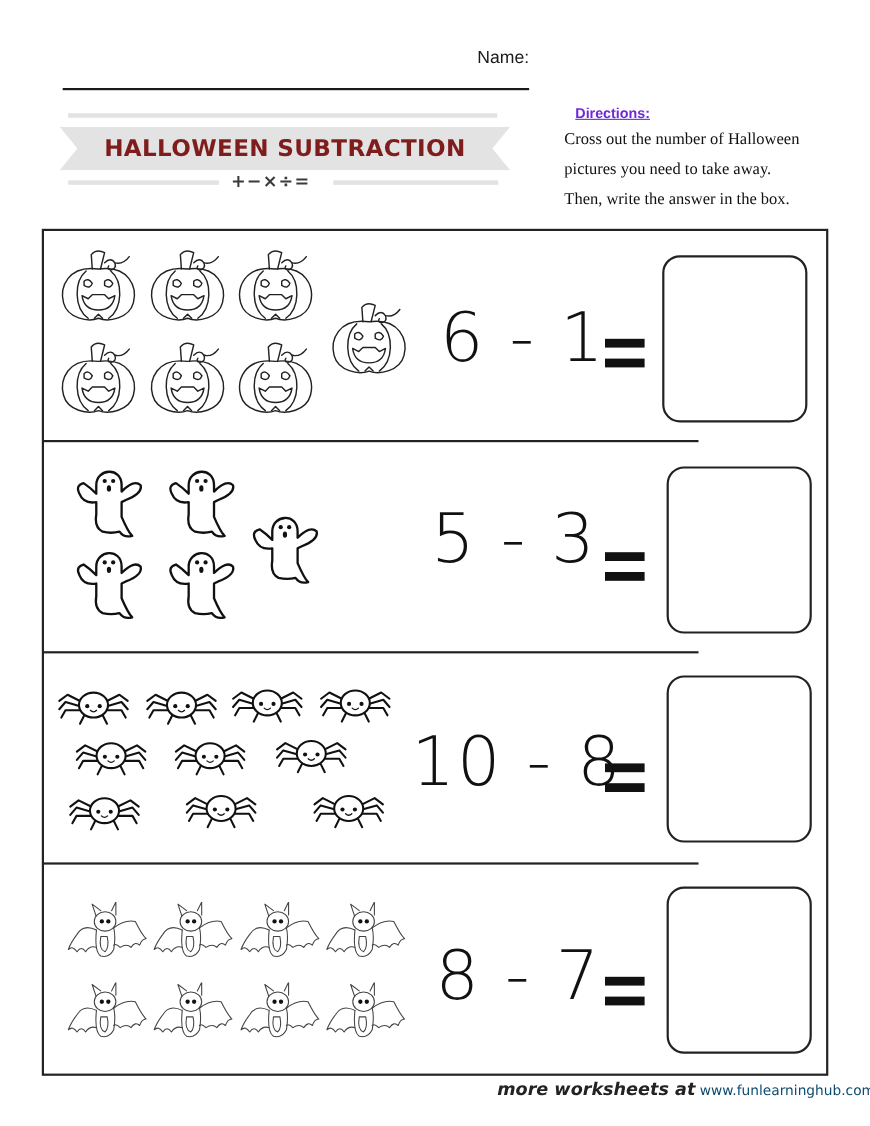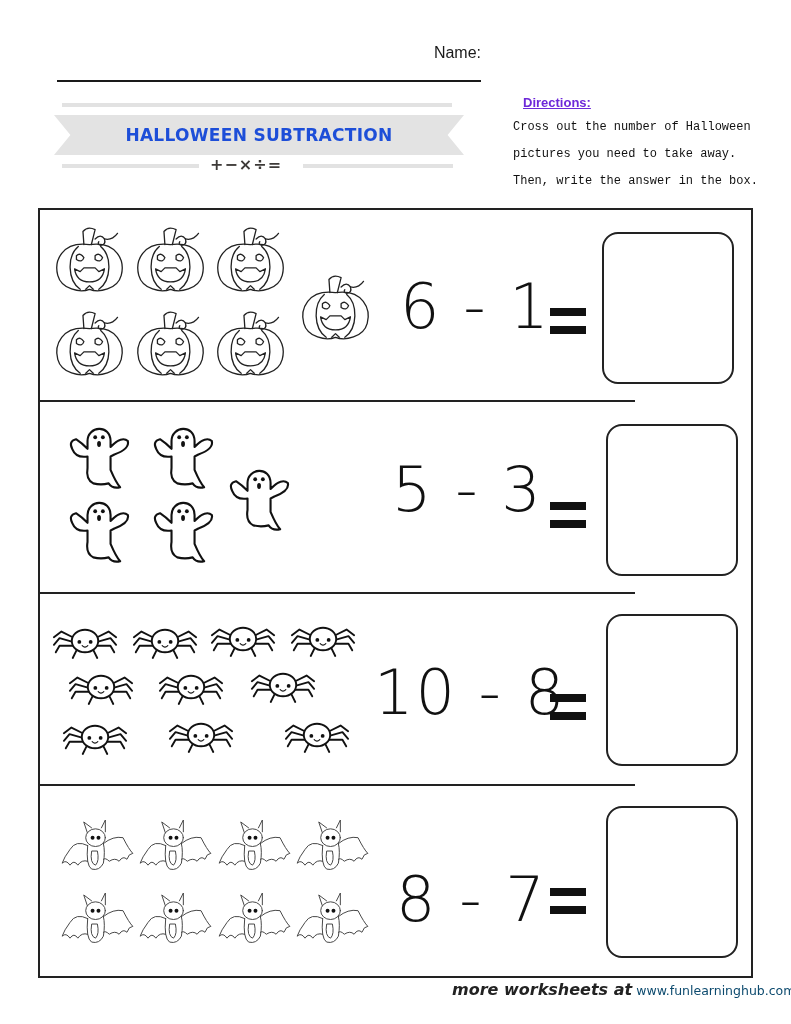--- a/index.html
+++ b/index.html
@@ -7,28 +7,28 @@
   body { position: relative; font-family: "DejaVu Sans", sans-serif; color: #111; }
 
   .name-row { position: absolute; left: 55px; top: 44px; display: flex; align-items: flex-end; flex-direction: column; }
   .name-label { font-family: "Liberation Sans", sans-serif; font-size: 16px; color: #1a1a1a; }
   .name-line { width: 424px; height: 20px; border-bottom: 2px solid #1a1a1a; margin-left: 2px; }
 
   .title-area { position: absolute; left: 50px; top: 100px; width: 420px; height: 80px; }
   .title-rule-top { position: absolute; left: 12px; top: 3px; width: 390px; height: 4px; background: #e2e2e2; }
   .title-ribbon { position: absolute; left: 4px; top: 15px; width: 410px; height: 40px; background: #e3e3e3;
     clip-path: polygon(0 0, 100% 0, 96% 50%, 100% 100%, 0 100%, 4% 50%); display: flex; align-items: center; justify-content: center; }
-  .title-text { font-family: "DejaVu Sans", sans-serif; font-weight: bold; font-size: 17px; letter-spacing: 0.3px; color: #1d4ed8; }
+  .title-text { font-family: "DejaVu Sans", sans-serif; font-weight: bold; font-size: 21px; letter-spacing: 0.3px; color: #7f1d1d; }
   .title-rule-bl { position: absolute; left: 12px; top: 64px; width: 137px; height: 4px; background: #e2e2e2; }
   .title-rule-br { position: absolute; left: 253px; top: 64px; width: 150px; height: 4px; background: #e2e2e2; }
   .title-symbols { position: absolute; left: 160px; top: 55px; font-size: 16px; font-weight: bold; color: #3d3a38; letter-spacing: 1px; }
 
   .directions { position: absolute; left: 513px; top: 95px; width: 250px; }
   .dir-head { font-family: Liberation Sans, sans-serif; font-weight: bold; font-size: 13px; text-decoration: underline; margin-left: 10px; color: #6d28d9; }
-  .dir-line { font-family: Liberation Mono, monospace; font-size: 12px; line-height: 27px; color: #111; white-space: nowrap; }
+  .dir-line { font-family: Liberation Serif, serif; font-size: 15px; line-height: 27px; color: #111; white-space: nowrap; }
   .dir-lines { margin-top: 4px; }
 
   .worksheet { position: absolute; left: 38px; top: 208px; width: 715px; height: 770px; border: 2px solid #222; }
   .problem { position: absolute; left: 0; width: 595px; border-bottom: 2px solid #222; }
   .problem:last-child { border-bottom: none; }
   .pics { position: absolute; left: 0; top: 0; width: 340px; height: 100%; }
   .pic { position: absolute; }
   .equation { position: absolute; font-family: "DejaVu Sans", sans-serif; font-weight: 200; font-size: 62px; color: #111; letter-spacing: 2px; white-space: nowrap; }
   .eq-sign { position: absolute; width: 38px; height: 32px; }
   .eq-sign::before, .eq-sign::after { content: ""; position: absolute; left: 0; width: 36px; height: 8px; background: #111; }
@@ -235,21 +235,21 @@
       <svg class="pic" style="left:98px; top:107px;" width="74" height="54">
           <use href="#bat"></use>
         </svg>
       <svg class="pic" style="left:177px; top:107px;" width="74" height="54">
           <use href="#bat"></use>
         </svg>
       <svg class="pic" style="left:255px; top:107px;" width="74" height="54">
           <use href="#bat"></use>
         </svg>
     </div>
-    <span class="equation" style="left:356px; top:64px;margin-top:13px;">8 - 7</span>
+    <span class="equation" style="left:356px; top:64px;">8 - 7</span>
     <span class="eq-sign" style="left:510px; top:100px;"></span>
     <div class="answer-box" style="left:566px; top:20px;"></div>
   </div>
 
 </div>
 
 <div class="footer">
   <span class="footer-bold">more worksheets at</span>
   <span class="footer-url">www.funlearninghub.com</span>
 </div>

